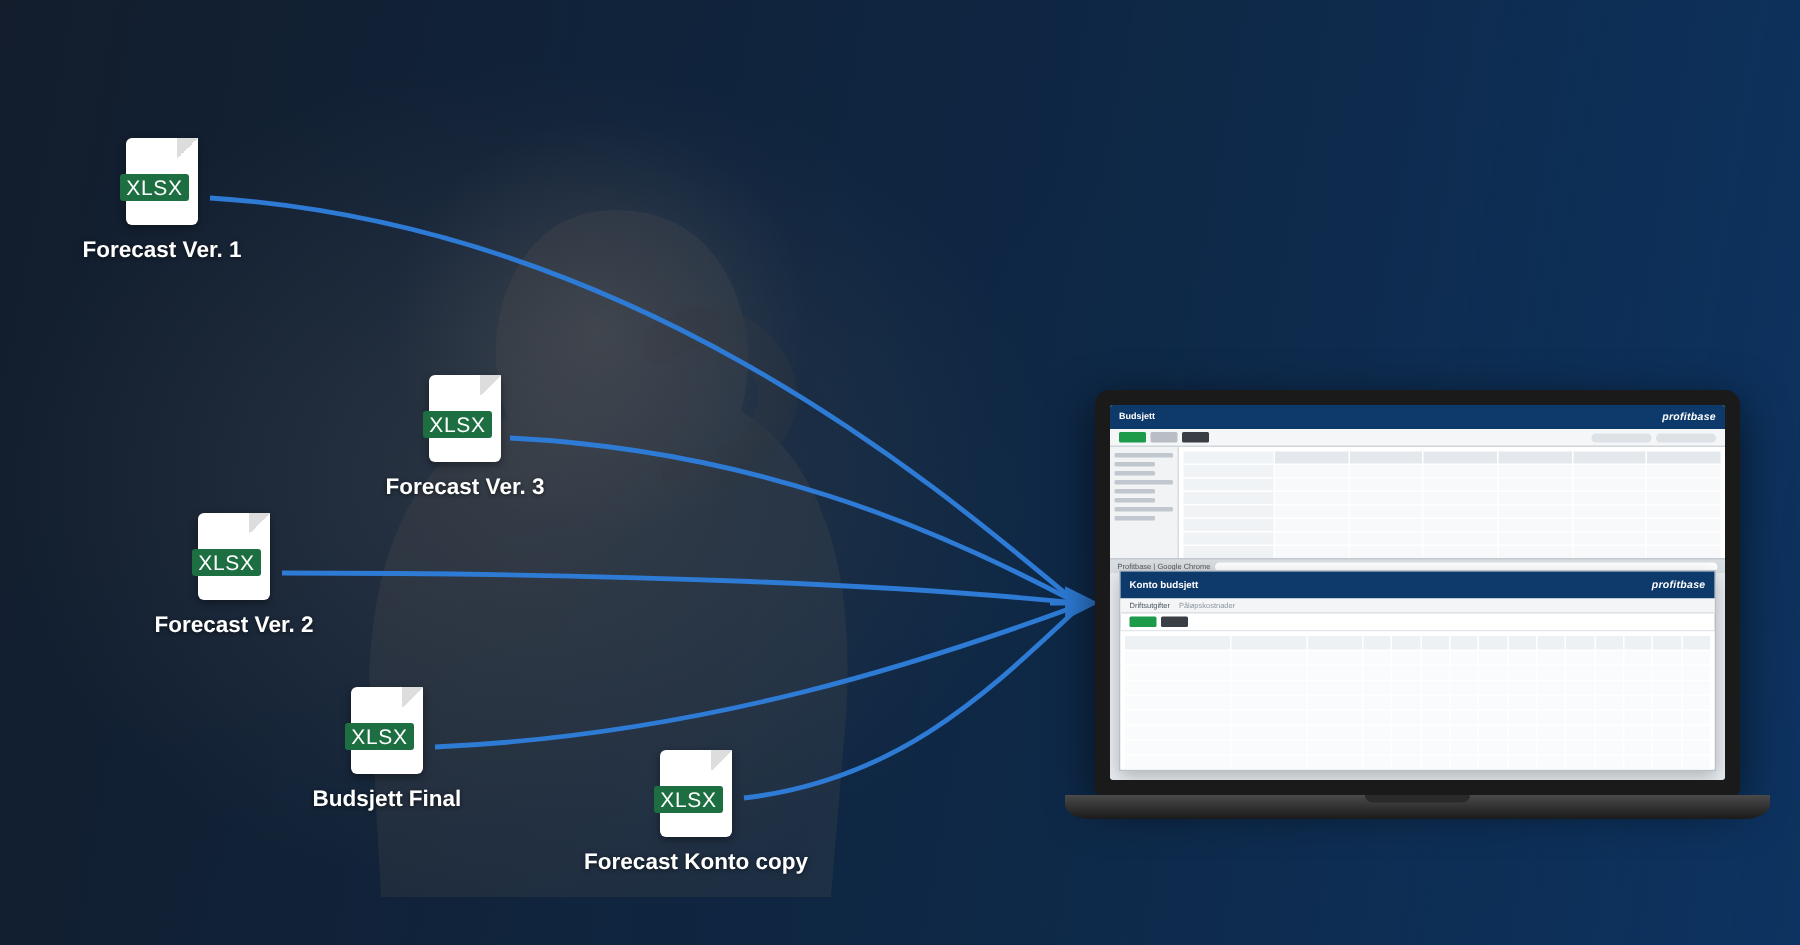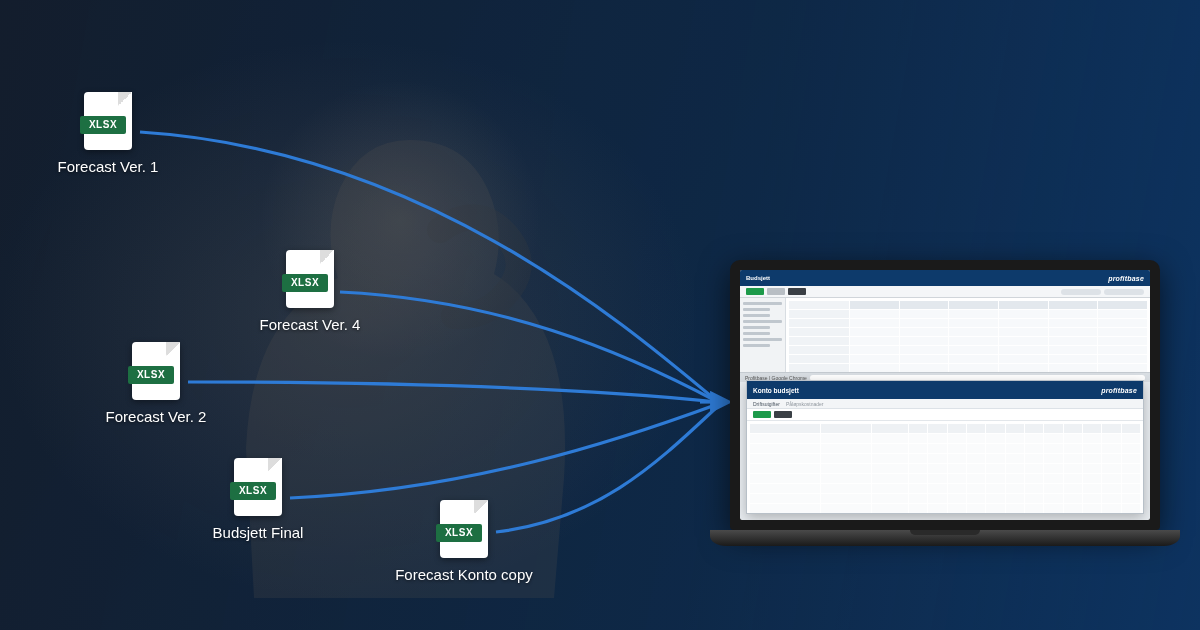--- a/index.html
+++ b/index.html
@@ -46,35 +46,35 @@
     width: 14px; height: 14px;
     background: linear-gradient(135deg, #ddd 0 50%, #fff 50% 100%);
     border-bottom-left-radius: 2px;
   }
   .file-badge {
     position: absolute;
     left: -4px; top: 24px;
     width: 46px; height: 18px;
     background: #1d6f42;
     color: #fff;
-    font-size: 10px;
-    font-weight: 700;
+    font-size: 14px;
+    font-weight: 400;
     letter-spacing: 0.5px;
     line-height: 18px;
     text-align: center;
     border-radius: 2px;
   }
   .file-label {
     position: absolute;
     top: 66px; left: 50%;
     transform: translateX(-50%);
     white-space: nowrap;
     color: #fff;
     font-size: 15px;
-    font-weight: 400;
+    font-weight: 700;
     text-shadow: 0 1px 3px rgba(0,0,0,0.6);
     text-align: center;
   }
 
   
   .arrows {
     position: absolute; inset: 0;
     pointer-events: none;
   }
 
@@ -206,21 +206,21 @@
   <div class="file-icon">
     <div class="file-badge">XLSX</div>
   </div>
   <div class="file-label">Forecast Ver. 1</div>
 </div>
 
 <div class="file" style="left:284px; top:250px;">
   <div class="file-icon">
     <div class="file-badge">XLSX</div>
   </div>
-  <div class="file-label">Forecast Ver. 4</div>
+  <div class="file-label">Forecast Ver. 3</div>
 </div>
 
 <div class="file" style="left:130px; top:342px;">
   <div class="file-icon">
     <div class="file-badge">XLSX</div>
   </div>
   <div class="file-label">Forecast Ver. 2</div>
 </div>
 
 <div class="file" style="left:232px; top:458px;">

